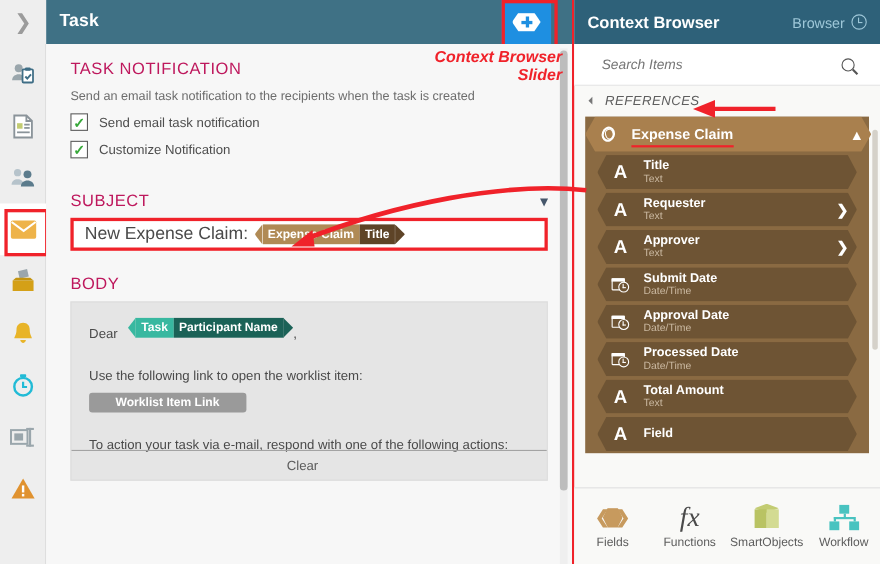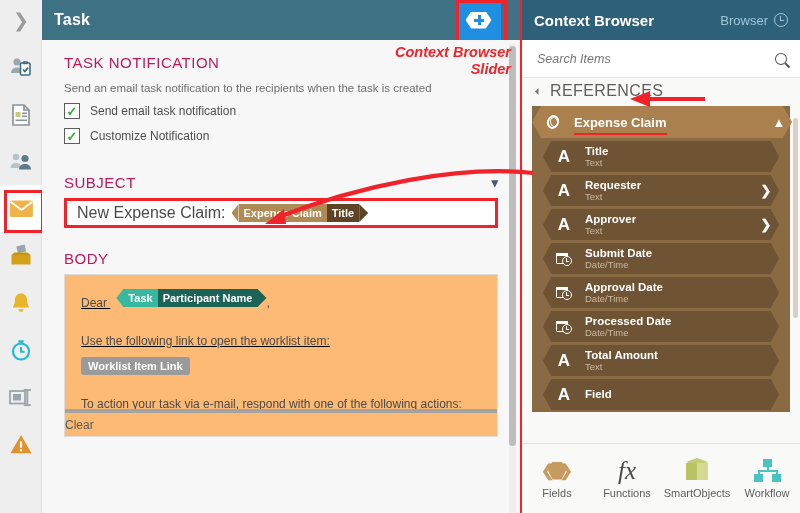--- a/index.html
+++ b/index.html
@@ -148,41 +148,40 @@
     font-size: 11px; color: #ffffff; font-weight: bold;
     white-space: nowrap;
   }
   .chip-brown .cap-l, .chip-brown .seg-a { background: #b08a55; }
   .chip-brown .cap-r, .chip-brown .seg-b { background: #5e4427; }
   .chip-teal .cap-l, .chip-teal .seg-a { background: #38b8a0; }
   .chip-teal .cap-r, .chip-teal .seg-b { background: #1b6257; }
 
   .body-box {
     margin-top: 7px;
-    background: #fdba74;
+    background: #e5e5e5;
     border: 1px solid #dcdcdc;
     height: 163px;
     position: relative;
-    text-decoration: underline;
   }
   .body-inner { padding: 14px 16px 0 16px; }
   .body-line { font-size: 12px; color: #4a4a4a; margin-bottom: 0; }
   .wl-btn {
     display: inline-block;
     background: #9a9a9a; color: #ffffff;
     font-size: 11px; font-weight: bold;
-    padding: 3px 7px;
+    padding: 3px 24px;
     border-radius: 3px;
     margin-top: 9px;
   }
   .clear-bar {
     position: absolute; left: 0; bottom: 0;
     width: 100%; height: 27px;
-    border-top: 4px solid #a3a3a3;
-    display: flex; align-items: center; justify-content: flex-start;
+    border-top: 1px solid #a3a3a3;
+    display: flex; align-items: center; justify-content: center;
     padding-right: 12px;
   }
   .clear-lbl { font-size: 12px; color: #5b5b5b; }
 
   .below-bar {
     display: flex; justify-content: space-between; align-items: center;
     margin-top: 7px;
     font-size: 12px; color: #5b5b5b;
   }
   .insert-wrap { display: flex; align-items: center; gap: 5px; }
@@ -221,21 +220,21 @@
     width: 14px; height: 14px; border-radius: 50%;
     border: 1.8px solid #9ec7d8; position: relative;
   }
   .clock::before { content:""; position:absolute; left:4.5px; top:1.5px; width:1.6px; height:5px; background:#9ec7d8; }
   .clock::after { content:""; position:absolute; left:4.5px; top:5.5px; width:4.5px; height:1.6px; background:#9ec7d8; }
 
   .cb-search {
     height: 38px; background: #ffffff;
     border-bottom: 1px solid #e4e4e4;
     display: flex; align-items: center; justify-content: space-between;
-    padding: 0 13px;
+    padding: 0 23px;
   }
   .cb-search input {
     border: none; outline: none;
     font-size: 12.5px; font-style: italic; color: #9a9a9a;
     font-family: "Liberation Sans", sans-serif;
     background: transparent; width: 200px;
   }
   .mag {
     width: 12px; height: 12px; border: 1.7px solid #555; border-radius: 50%;
     position: relative; transform: rotate(-45deg);
@@ -246,21 +245,21 @@
     height: 26px; display: flex; align-items: center;
     padding-left: 14px; gap: 9px;
   }
   .tri-down {
     width: 0; height: 0;
     border-left: 5px solid #777;
     border-top: 5px solid transparent;
     border-bottom: 0 solid transparent;
     transform: rotate(45deg);
   }
-  .refs-lbl { font-size: 16px; color: #5e5e5e; letter-spacing: .4px; }
+  .refs-lbl { font-size: 12px; color: #5e5e5e; letter-spacing: .4px; font-style: italic; }
 
   .ref-group {
     margin: 2px 10px 0 10px;
     background: #8a6a42;
     padding-bottom: 2px;
   }
   .hexrow {
     position: relative;
     height: 28px;
     margin: 0 auto;

